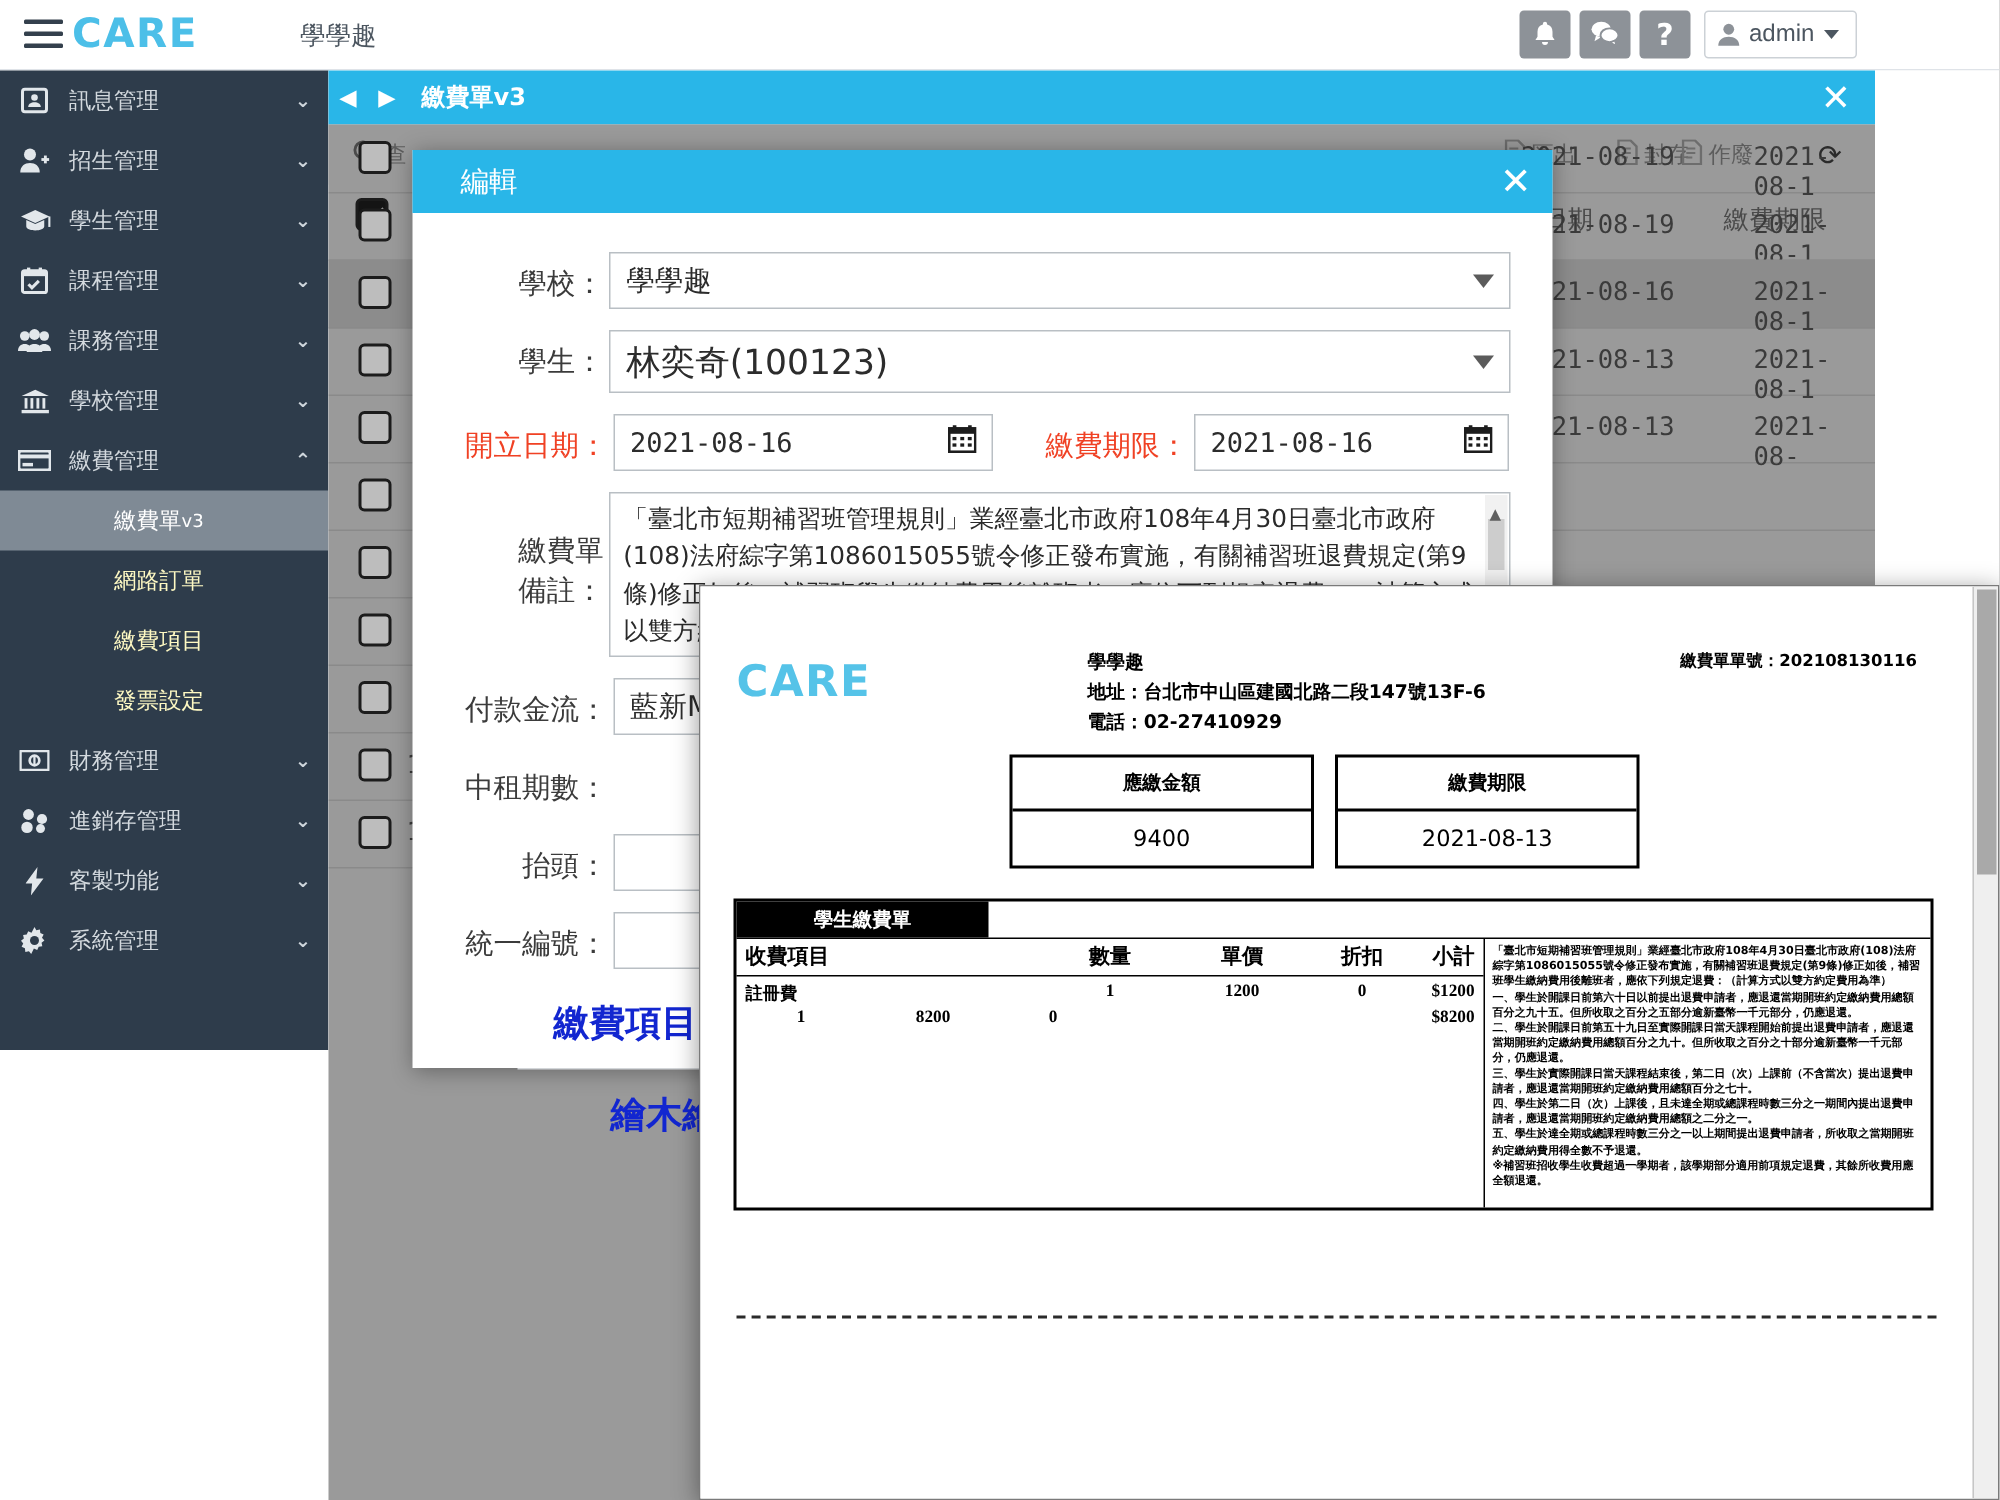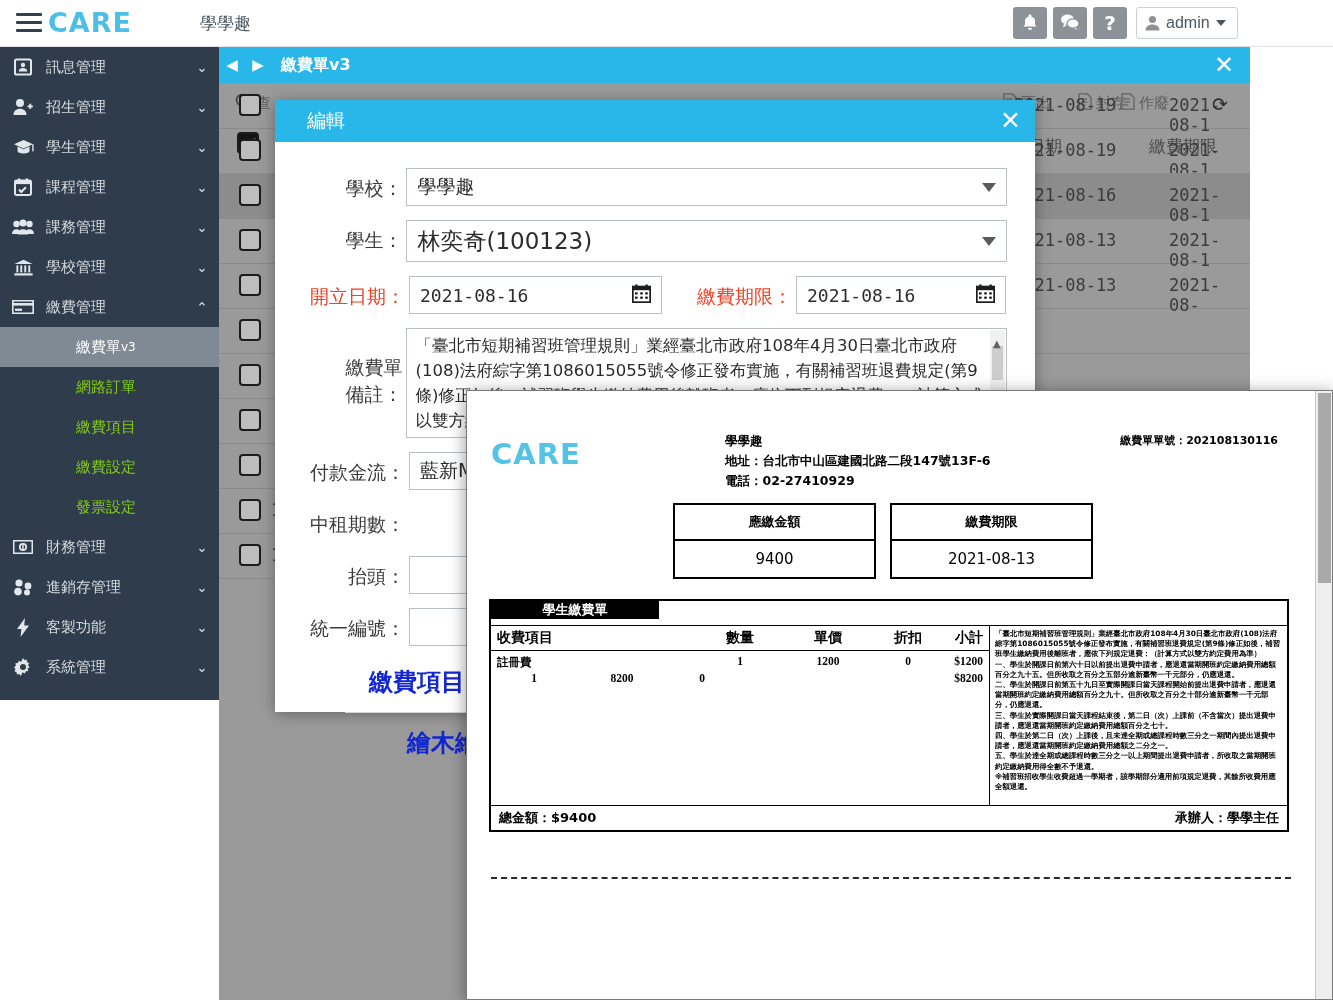--- a/index.html
+++ b/index.html
@@ -23,21 +23,21 @@
   #user-box{position:absolute;left:1136px;top:7px;height:32px;min-width:102px;border:1px solid #ccd1d6;border-radius:3px;box-sizing:border-box;display:flex;align-items:center;padding:0 8px;cursor:pointer;}
   #user-box .uname{font-size:16px;color:#4c5660;margin:0 6px 0 6px;font-family:Liberation Sans, sans-serif;}
   .caret-d{width:0;height:0;border-left:5px solid transparent;border-right:5px solid transparent;border-top:6px solid #4c5660;}
 
   
   #sidebar{position:absolute;left:0;top:47px;width:219px;height:653px;background:#2e3c4b;overflow:hidden;}
   .nav-item{position:relative;height:40px;display:flex;align-items:center;color:#d3d9de;font-size:15px;cursor:pointer;}
   .nav-item .ic{width:46px;text-align:center;color:#e2e7eb;display:flex;justify-content:center;align-items:center;}
   .nav-item .lb{flex:1;}
   .nav-item .ch{width:34px;text-align:center;color:#cfd6dc;font-size:13px;font-weight:bold;}
-  .sub-item{height:40px;display:flex;align-items:center;padding-left:76px;color:#84cc16;font-size:15px;cursor:pointer;}
+  .sub-item{height:40px;display:flex;align-items:center;padding-left:76px;color:#fef9c3;font-size:15px;cursor:pointer;}
   .sub-item.active{background:#7f8a95;color:#fff;}
   .v3sup{font-size:12px;}
 
   
   #main{position:absolute;left:219px;top:47px;width:1114px;height:953px;background:#ffffff;}
   #page-tab{position:absolute;left:0;top:0;width:1031px;height:36px;background:#29b6e8;color:#fff;display:flex;align-items:center;}
   #page-tab .arrow{width:26px;text-align:center;font-size:15px;color:#fff;cursor:pointer;}
   #page-tab .ttl{margin-left:10px;font-size:16px;font-weight:bold;}
   #tab-close{position:absolute;right:16px;top:6px;color:#fff;font-size:24px;font-weight:bold;cursor:pointer;line-height:24px;}
   #grid-area{position:absolute;left:0;top:36px;width:1031px;height:917px;background:#9a9a9a;overflow:hidden;}
@@ -84,21 +84,21 @@
   #prn-scroll .tb{position:absolute;left:2px;top:2px;width:13px;height:190px;background:#a9a9a9;}
   #prn-page{position:absolute;left:0;top:0;width:849px;height:608px;overflow:hidden;background:#fff;padding:22px 24px 0 24px;box-sizing:border-box;}
   #prn-logo{position:absolute;left:24px;top:46px;font-size:29px;font-weight:bold;color:#55c3e8;letter-spacing:1px;}
   #prn-org{position:absolute;left:258px;top:40px;font-size:12.5px;line-height:20px;color:#000;font-weight:bold;}
   #prn-no{position:absolute;right:38px;top:42px;font-size:11px;color:#000;font-weight:bold;}
   .boxpair{position:absolute;top:112px;display:flex;gap:14px;left:206px;}
   .bbox{width:199px;border:2px solid #000;}
   .bbox .bh{height:34px;display:flex;align-items:center;justify-content:center;font-size:13px;font-weight:bold;border-bottom:2px solid #000;}
   .bbox .bv{height:36px;display:flex;align-items:center;justify-content:center;font-size:15px;}
   #inv-table{position:absolute;left:22px;top:208px;width:800px;border:2px solid #000;box-sizing:border-box;}
-  #inv-cap{height:24px;display:flex;flex-direction:column;}
+  #inv-cap{height:24px;display:flex;}
   #inv-cap .c1{width:168px;background:#000;color:#fff;font-size:13px;font-weight:bold;display:flex;align-items:center;justify-content:center;}
   #inv-cap .c2{flex:1;font-size:13.5px;font-weight:bold;display:flex;align-items:center;padding-left:10px;gap:18px;}
   #inv-body{display:flex;border-top:1px solid #000;}
   #inv-left{width:498px;border-right:1px solid #000;font-family:Liberation Serif, serif;}
   #inv-left .hd{display:flex;font-size:14px;font-weight:bold;height:24px;align-items:center;border-bottom:1px solid #000;}
   #inv-left .rw{display:flex;font-size:11.5px;font-weight:bold;min-height:17px;align-items:flex-start;}
   .cA{width:200px;padding-left:6px;}
   .cB{width:86px;text-align:center;}
   .cC{width:90px;text-align:center;}
   .cD{width:70px;text-align:center;}
@@ -247,23 +247,20 @@
     <span>繳費單</span>
       <span class="v3sup">v3</span>
   </div>
   <div class="sub-item">
     <span>網路訂單</span>
   </div>
   <div class="sub-item">
     <span>繳費項目</span>
   </div>
   <div class="sub-item">
-    <span>繳費設定</span>
-  </div>
-  <div class="sub-item">
     <span>發票設定</span>
   </div>
 
   <div class="nav-item">
     <span class="ic">
       <svg width="20" height="14" viewBox="0 0 20 14">
           <rect x="0.5" y="0.5" width="19" height="13" rx="1" fill="none" stroke="#e2e7eb" stroke-width="2"></rect>
           <circle cx="10" cy="7" r="3.2" fill="none" stroke="#e2e7eb" stroke-width="1.8"></circle>
           <rect x="9.2" y="3.4" width="1.5" height="7.2" fill="#e2e7eb"></rect>
         </svg>
@@ -639,24 +636,20 @@
             </div>
         </div>
         <div id="inv-fine" style="white-space:pre-wrap;">「臺北市短期補習班管理規則」業經臺北市政府108年4月30日臺北市政府(108)法府綜字第1086015055號令修正發布實施，有關補習班退費規定(第9條)修正如後，補習班學生繳納費用後離班者，應依下列規定退費：（計算方式以雙方約定費用為準）
 一、學生於開課日前第六十日以前提出退費申請者，應退還當期開班約定繳納費用總額百分之九十五。但所收取之百分之五部分逾新臺幣一千元部分，仍應退還。
 二、學生於開課日前第五十九日至實際開課日當天課程開始前提出退費申請者，應退還當期開班約定繳納費用總額百分之九十。但所收取之百分之十部分逾新臺幣一千元部分，仍應退還。
 三、學生於實際開課日當天課程結束後，第二日（次）上課前（不含當次）提出退費申請者，應退還當期開班約定繳納費用總額百分之七十。
 四、學生於第二日（次）上課後，且未達全期或總課程時數三分之一期間內提出退費申請者，應退還當期開班約定繳納費用總額之二分之一。
 五、學生於達全期或總課程時數三分之一以上期間提出退費申請者，所收取之當期開班約定繳納費用得全數不予退還。
 ※補習班招收學生收費超過一學期者，該學期部分適用前項規定退費，其餘所收費用應全額退還。</div>
       </div>
-      <div id="inv-foot">
-        <span class="lf">總金額：$9400</span>
-        <span class="rt">承辦人：學學主任</span>
-      </div>
     </div>
 
     <div id="dashrule"></div>
   </div>
   <div id="prn-scroll">
       <div class="tb"></div>
     </div>
 </div>
 
 </body></html>

